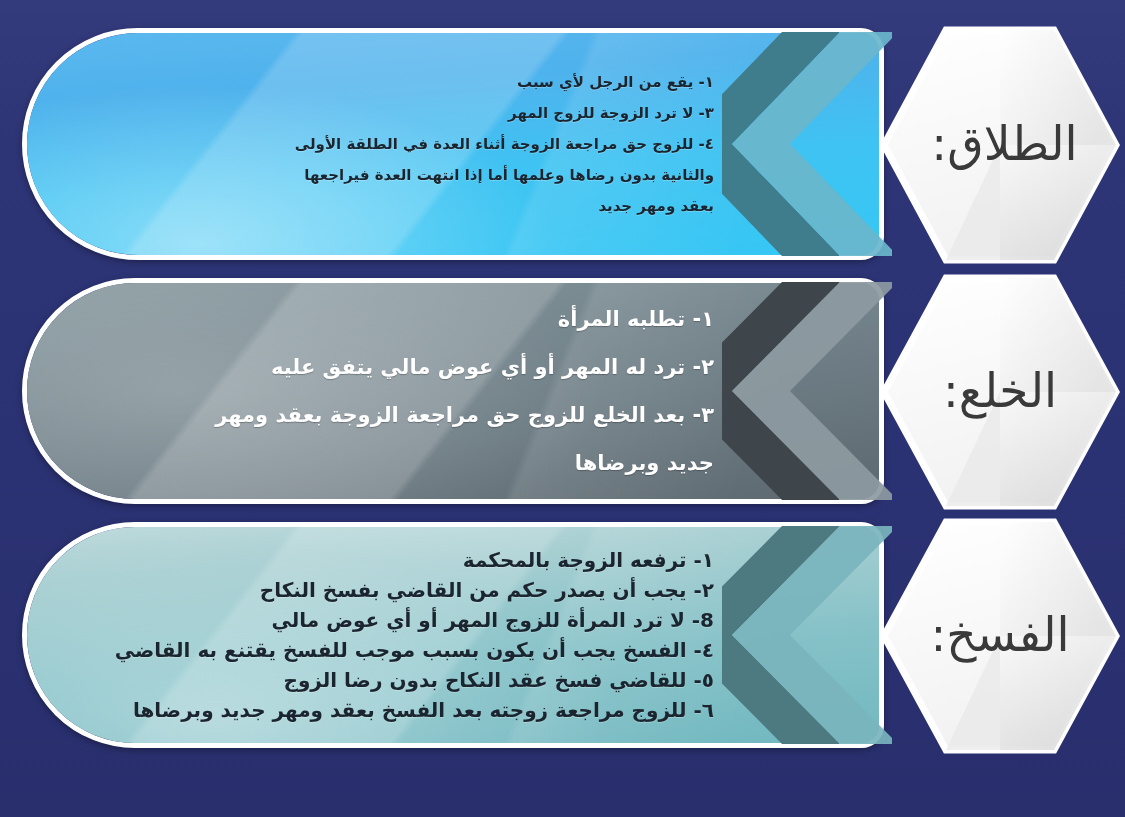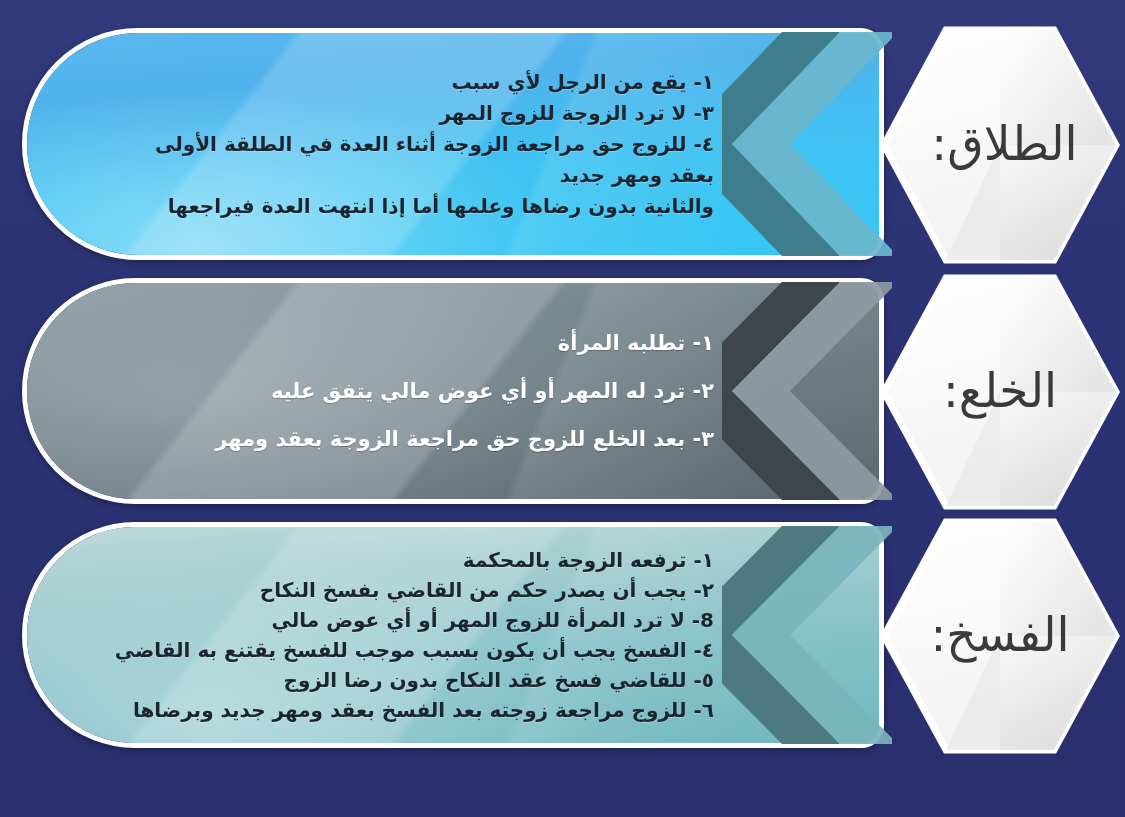--- a/index.html
+++ b/index.html
@@ -161,26 +161,26 @@
         <div class="sheen2"></div>
       </div>
 
       <div class="chev" style="left:700px; top:4px; height:224px; width:170px;">
         <svg width="170" height="224" viewBox="0 0 170 224" aria-hidden="true">
           <polygon points="60,0 118,0 10,112 118,224 60,224 -48,112" fill="#3f7c8c"></polygon>
           <polygon points="60,0 118,0 10,112 118,224 60,224 -48,112" transform="translate(58,0)" fill="#6ab6cc" opacity="0.92"></polygon>
         </svg>
       </div>
 
-      <div class="lines dark-text" style="right:170px; width:560px; font-size:20px; line-height:31px; font-weight:700;">
+      <div class="lines dark-text" style="right:170px; width:560px; font-size:15px; line-height:31px; font-weight:700;">
         <span class="line">١-  يقع من الرجل لأي سبب</span>
         <span class="line">٣-  لا ترد الزوجة للزوج المهر</span>
         <span class="line">٤-  للزوج حق مراجعة الزوجة أثناء العدة في الطلقة الأولى</span>
+        <span class="line">والثانية بدون رضاها وعلمها أما إذا انتهت العدة فيراجعها</span>
         <span class="line">بعقد ومهر جديد</span>
-        <span class="line">والثانية بدون رضاها وعلمها أما إذا انتهت العدة فيراجعها</span>
       </div>
     </div>
 
     <div class="hex-wrap" style="left:880px; top:-2px; width:240px; height:238px;">
       <div class="hex">
         <svg width="240" height="238" viewBox="0 0 240 238" aria-hidden="true">
           <defs>
             <linearGradient id="hexA1" x1="0" y1="0" x2="0.25" y2="1">
               <stop offset="0%" stop-color="#ffffff"></stop>
                 <stop offset="100%" stop-color="#f2f2f2"></stop>
@@ -217,20 +217,21 @@
         <svg width="170" height="218" viewBox="0 0 170 218" aria-hidden="true">
           <polygon points="60,0 118,0 10,109 118,218 60,218 -48,109" fill="#3e464c"></polygon>
           <polygon points="60,0 118,0 10,109 118,218 60,218 -48,109" transform="translate(58,0)" fill="#8d9aa1" opacity="0.92"></polygon>
         </svg>
       </div>
 
       <div class="lines light-text" style="right:170px; width:560px; font-size:21px; line-height:36px; font-weight:700;gap:12px;">
         <span class="line">١-  تطلبه المرأة</span>
         <span class="line">٢-  ترد له المهر أو أي عوض مالي يتفق عليه</span>
         <span class="line">٣- بعد  الخلع  للزوج  حق  مراجعة  الزوجة  بعقد  ومهر</span>
+        <span class="line">جديد وبرضاها</span>
       </div>
     </div>
 
     <div class="hex-wrap" style="left:880px; top:-4px; width:240px; height:236px;">
       <div class="hex">
         <svg width="240" height="236" viewBox="0 0 240 236" aria-hidden="true">
           <defs>
             <linearGradient id="hexA2" x1="0" y1="0" x2="0.25" y2="1">
               <stop offset="0%" stop-color="#ffffff"></stop>
                 <stop offset="100%" stop-color="#f2f2f2"></stop>

